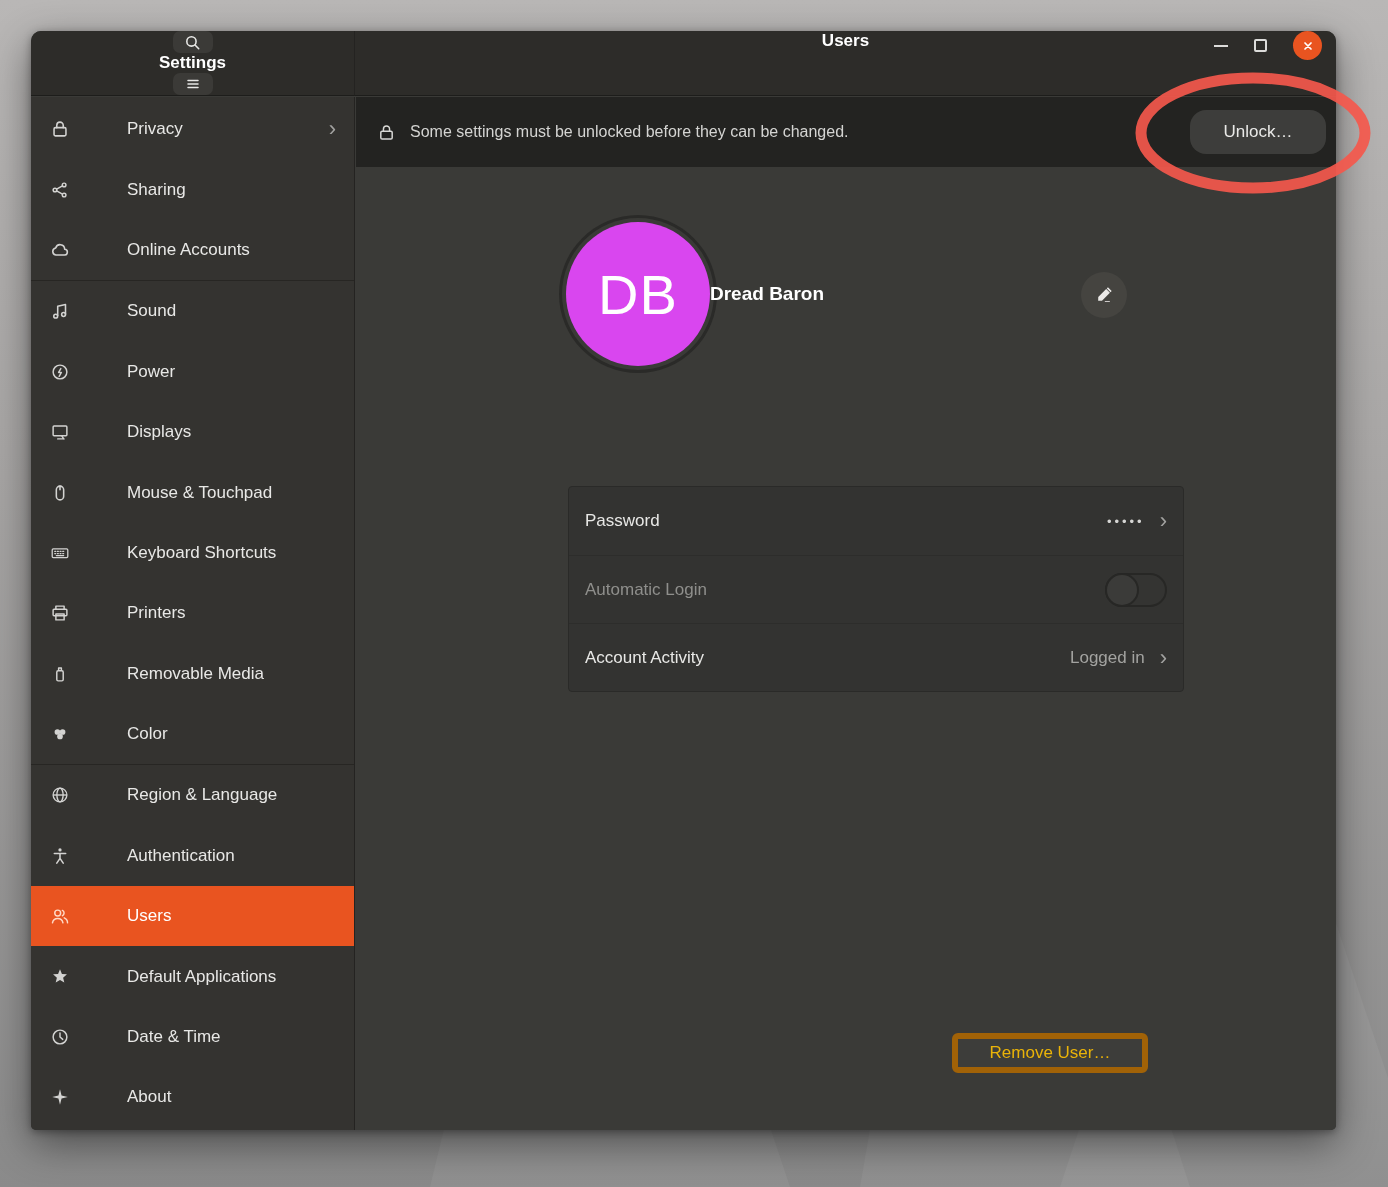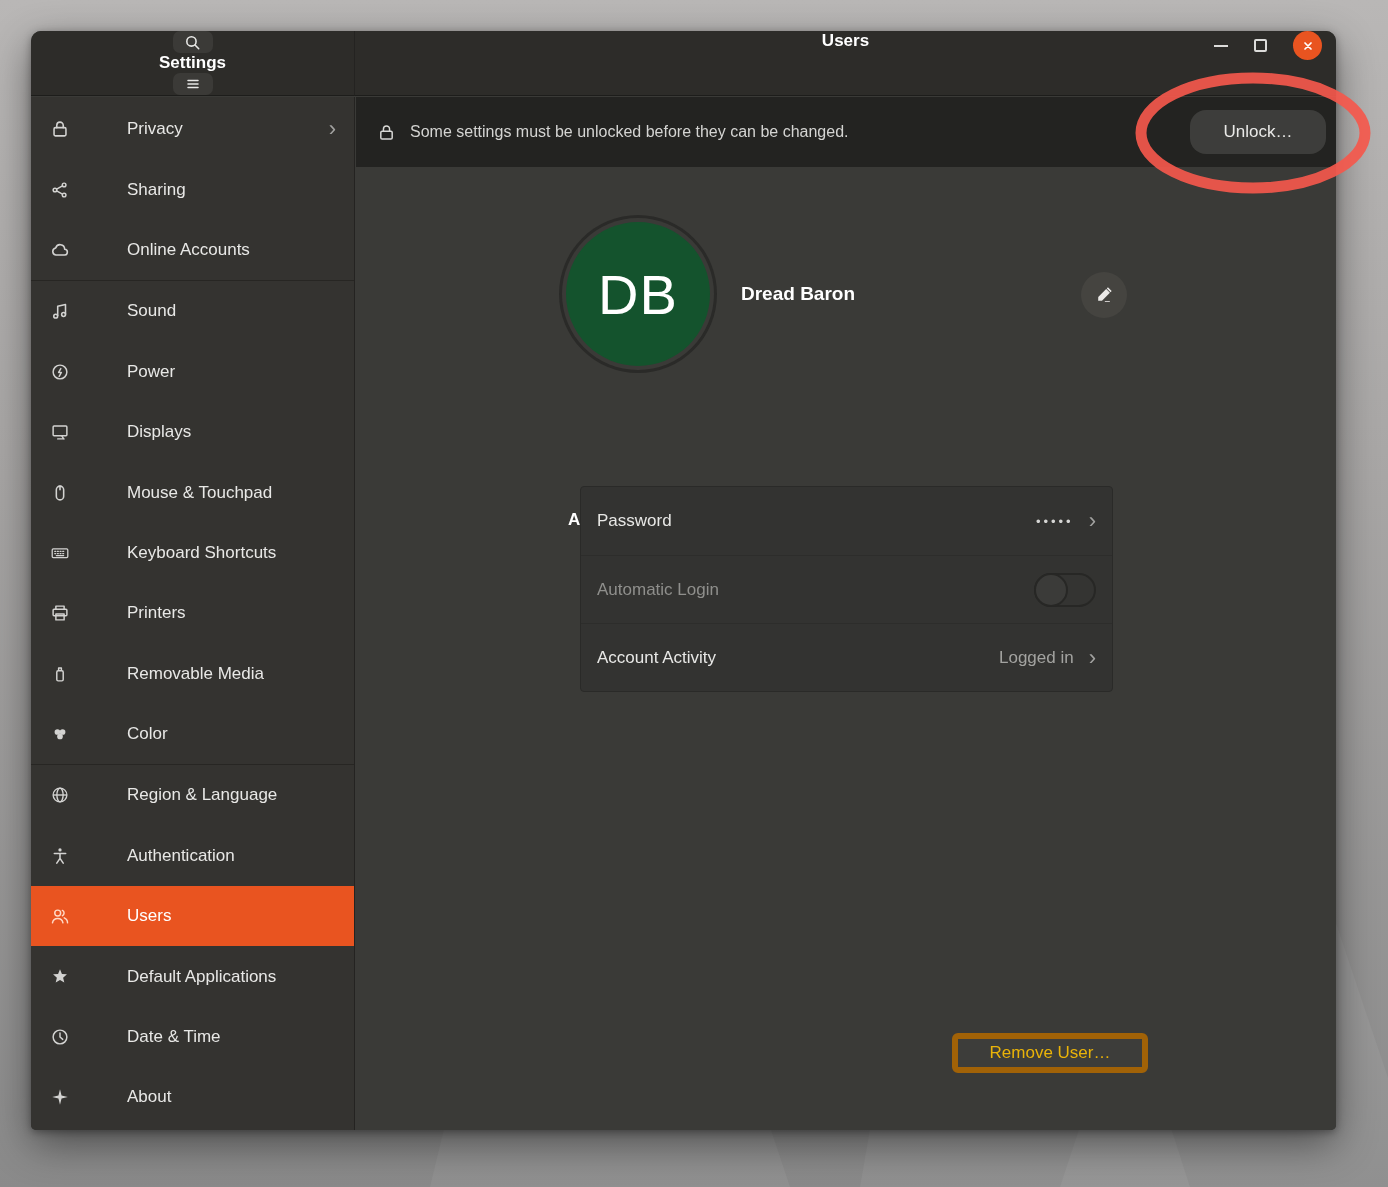--- a/index.html
+++ b/index.html
@@ -55,34 +55,34 @@
   .banner-text { margin-left:13px; }
   .banner-title { color:#ffffff; font-size:17px; font-weight:700; line-height:1.3; }
   .banner-sub { color:#d4d4d2; font-size:16px; line-height:1.35; }
   .unlock-btn {
     margin-left:auto; width:136px; height:44px; border-radius:16px; background:#3d3d3b;
     color:#e9e9e7; font-size:17px; display:flex; align-items:center; justify-content:center;
   }
 
   .avatar {
     position:absolute; left:210px; top:125px; width:144px; height:144px; border-radius:50%;
-    background:#14532d; color:#ffffff; font-size:56px; letter-spacing:1px;
+    background:#d946ef; color:#ffffff; font-size:56px; letter-spacing:1px;
     display:flex; align-items:center; justify-content:center;
     box-shadow:0 0 0 4px #3a3a37, 0 0 0 7px #2a2a28;
   }
-  .user-name { position:absolute; left:385px; top:186px; color:#ffffff; font-size:19px; font-weight:700; }
+  .user-name { position:absolute; left:354px; top:186px; color:#ffffff; font-size:19px; font-weight:700; }
   .edit-btn {
     position:absolute; left:725px; top:175px; width:46px; height:46px; border-radius:50%;
     background:#454440; display:flex; align-items:center; justify-content:center; color:#eceae8;
   }
   .edit-btn .ic { width:20px; height:20px; }
 
   .section-title { position:absolute; left:212px; top:413px; color:#ffffff; font-size:17px; font-weight:700; }
   .card {
-    position:absolute; left:224px; top:389px; width:533px; height:206px;
+    position:absolute; left:212px; top:389px; width:616px; height:206px;
     background:#333331; border:1px solid #2a2a28; border-radius:4px;
   }
   .card-row { height:68px; display:flex; align-items:center; padding:0 16px; }
   .card-row + .card-row { border-top:1px solid #2d2d2b; }
   .row-label { font-size:17px; color:#e8e8e6; flex:1; }
   .row-label.dim { color:#8f8f8c; }
   .row-value { font-size:17px; color:#a3a3a0; }
   .row-dots { font-size:13px; color:#d6d6d4; letter-spacing:3px; }
   .row-chev { color:#a2a2a0; font-size:22px; margin-left:15px; line-height:1; }
   .toggle { position:relative; width:62px; height:34px; border-radius:17px; border:2px solid #272725; background:#343432; }

